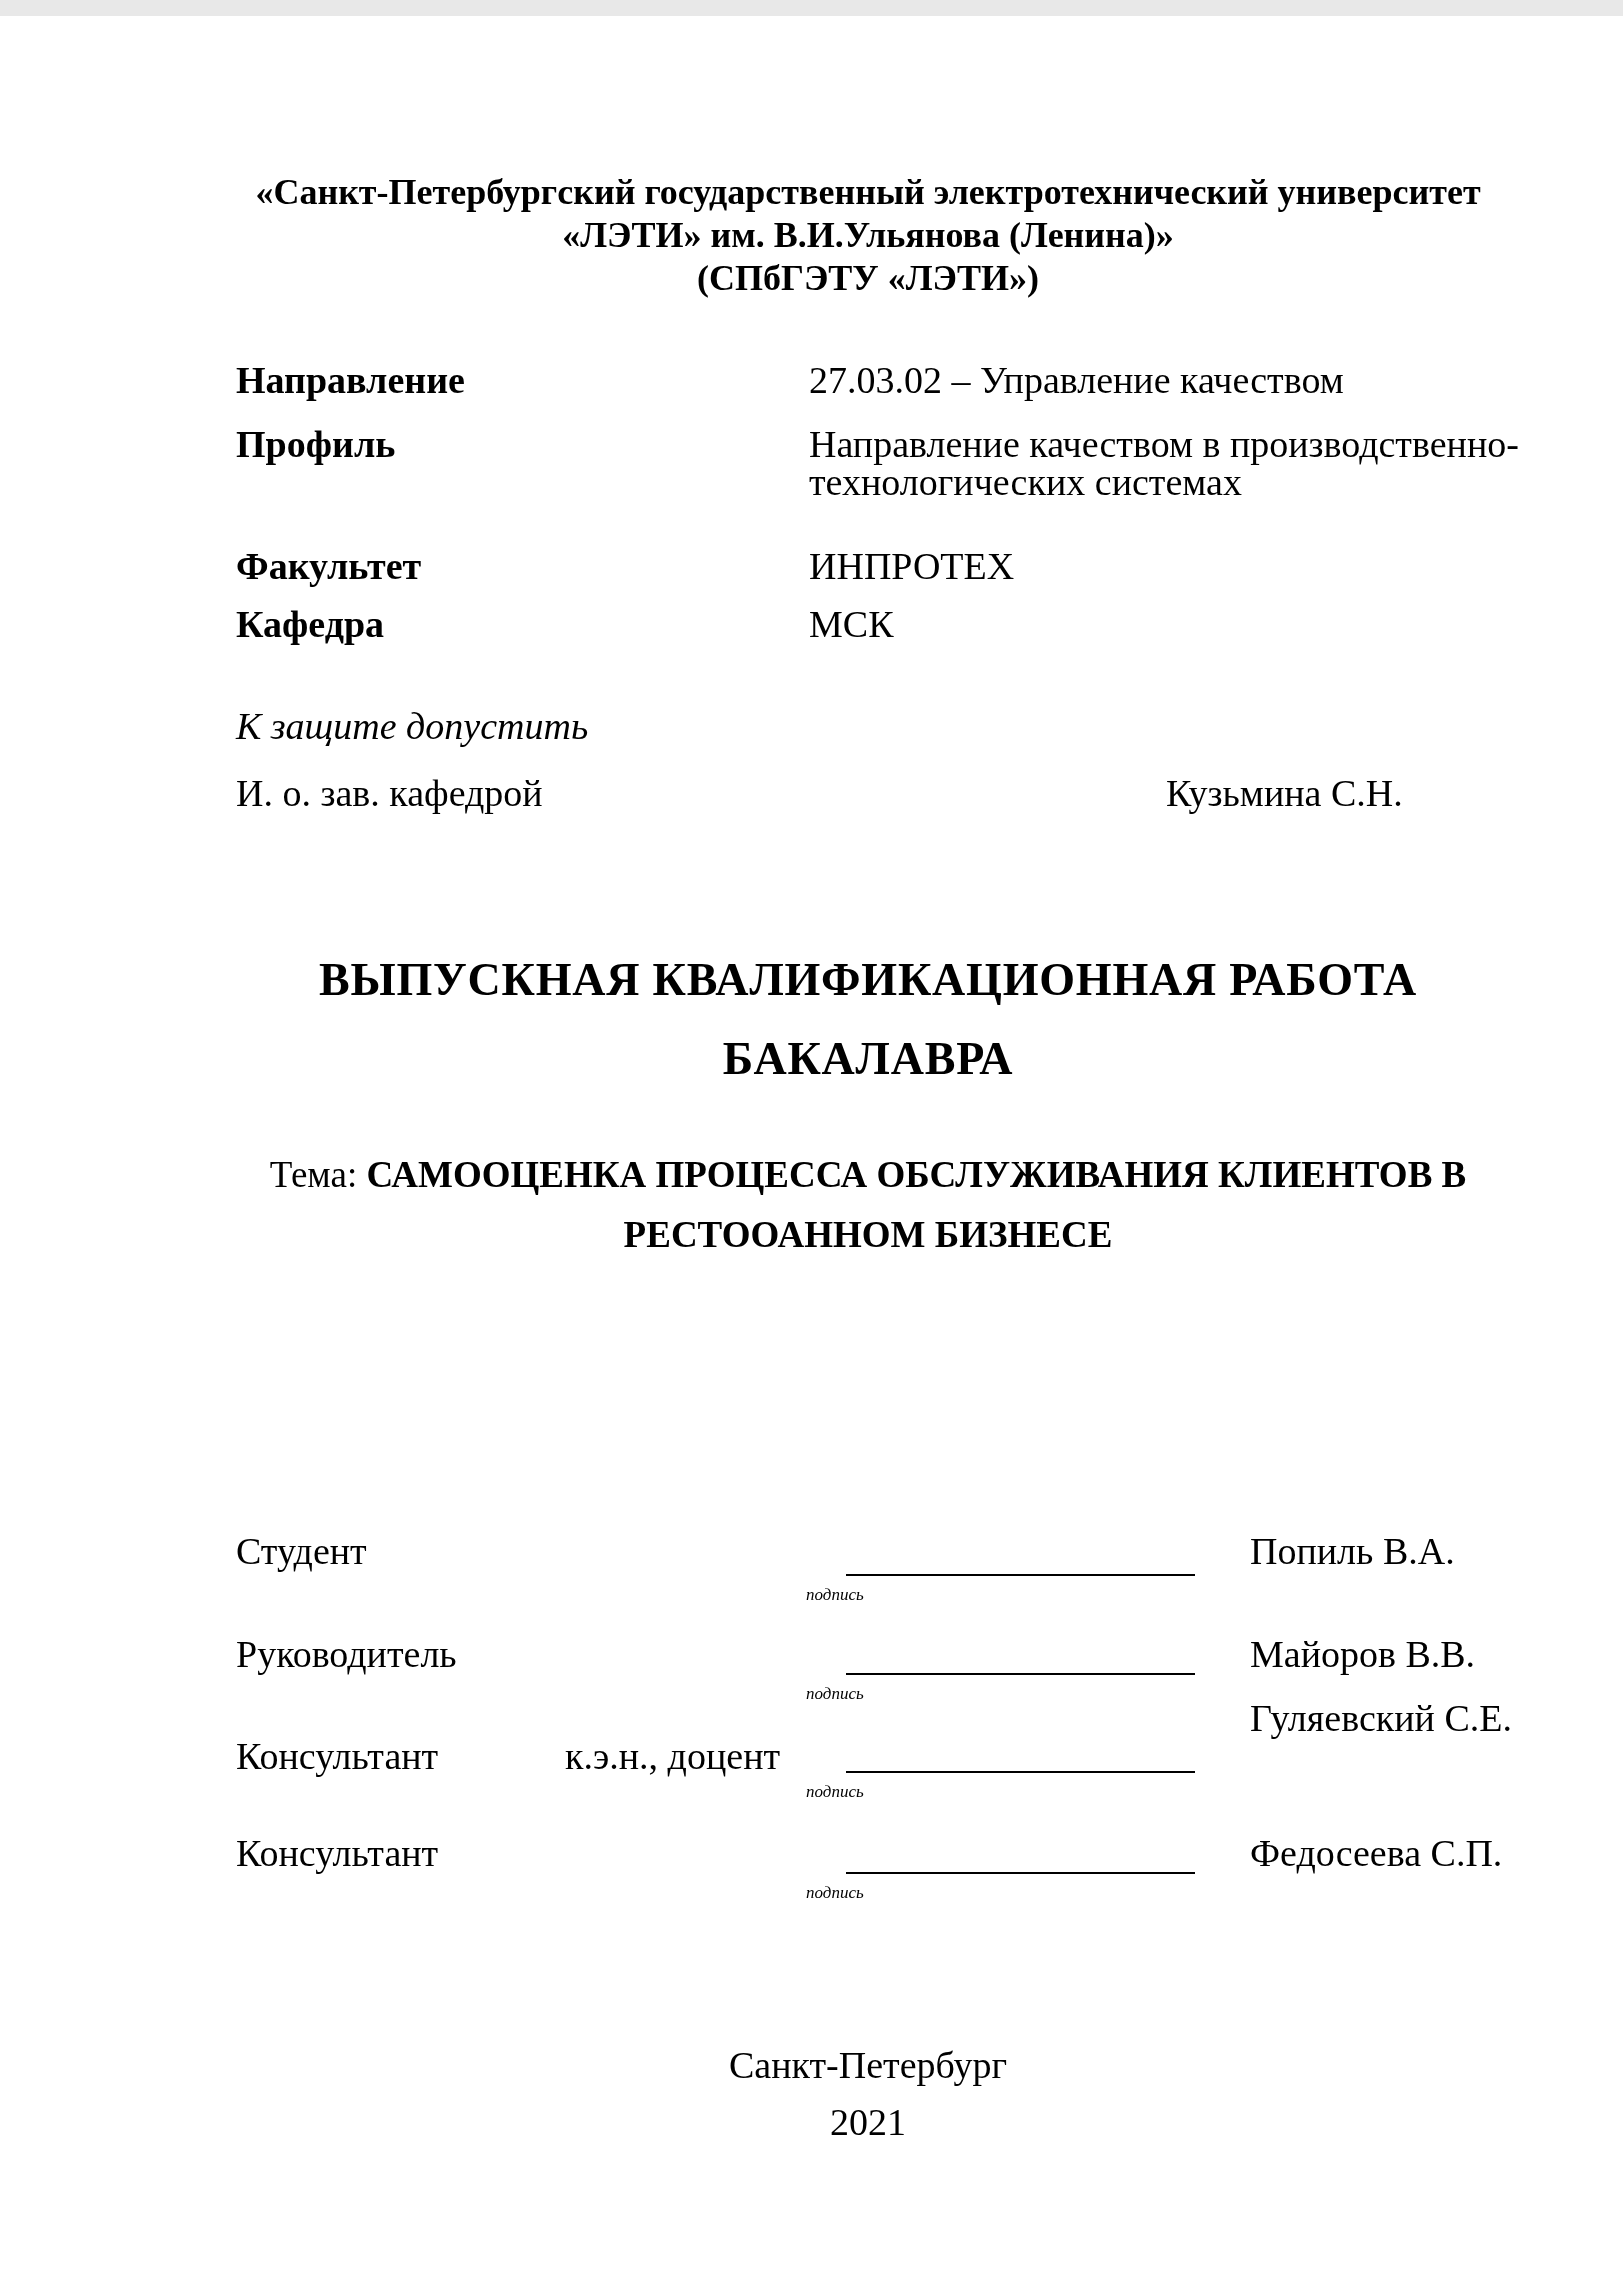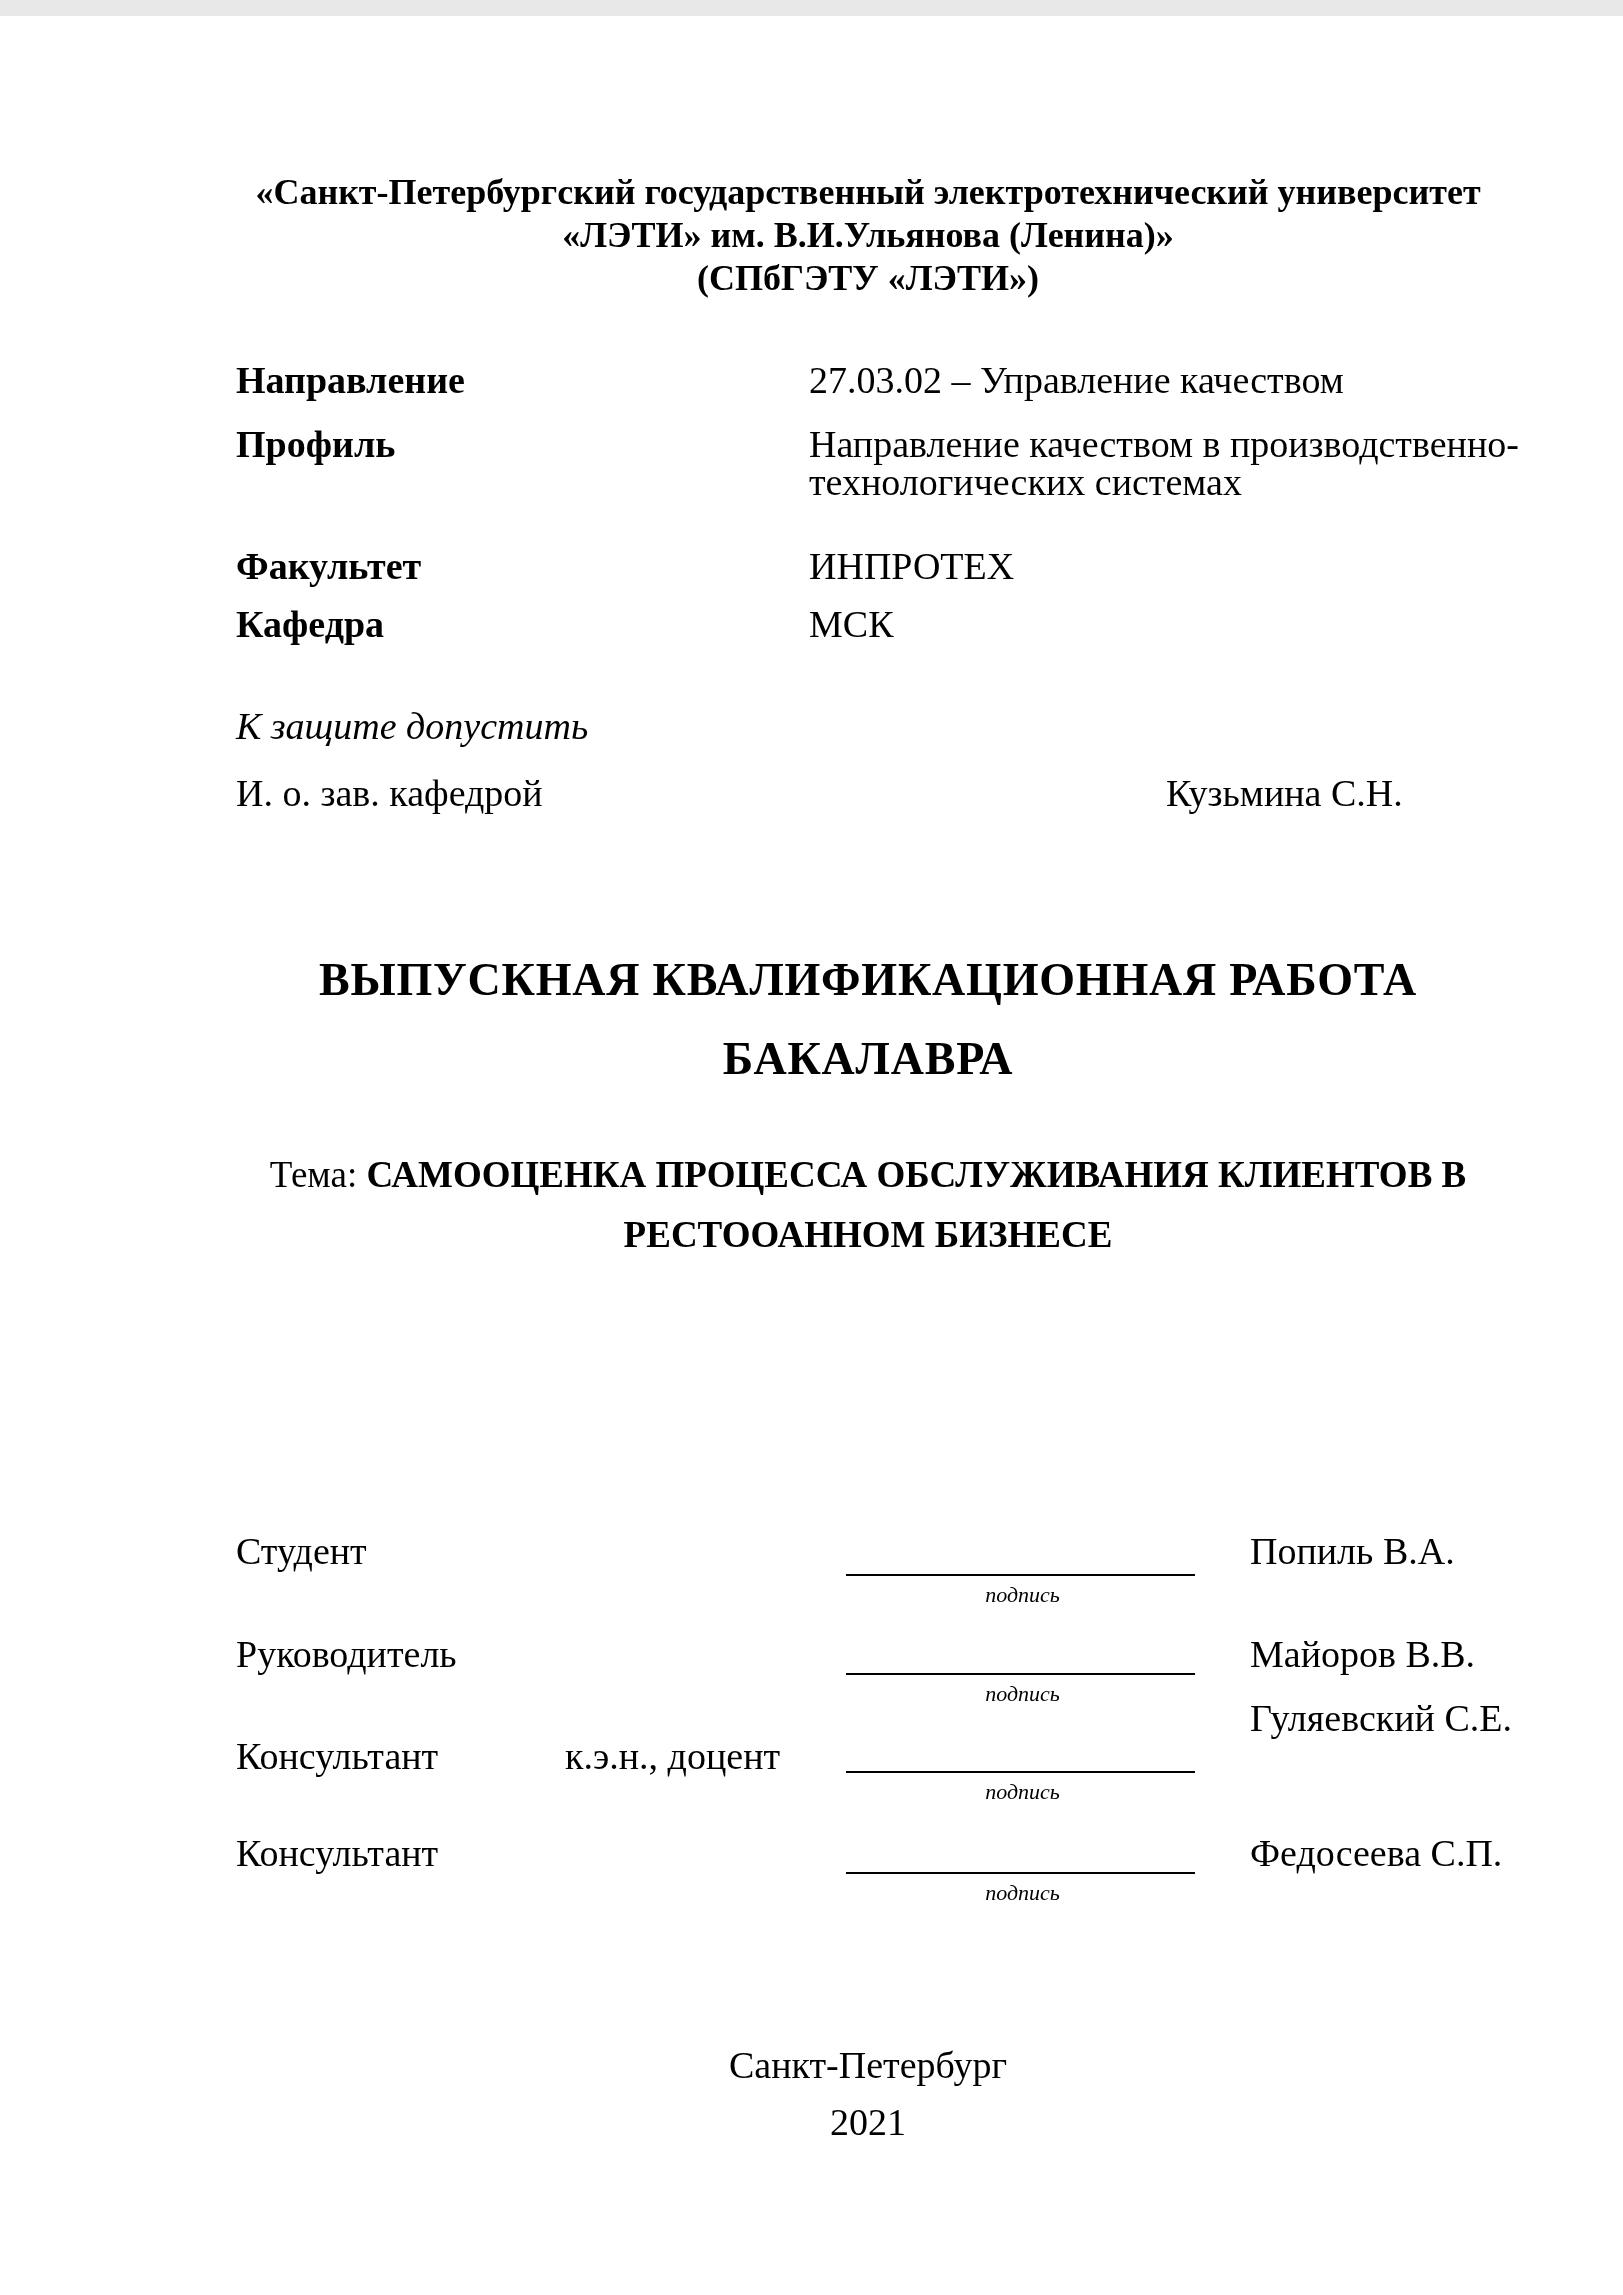--- a/index.html
+++ b/index.html
@@ -54,25 +54,24 @@
   .name { position: absolute; left: 1250px; white-space: nowrap; }
   .sig-line {
     position: absolute;
     left: 846px;
     width: 349px;
     height: 0;
     border-bottom: 2.4px solid #000;
   }
   .sig-caption {
     position: absolute;
-    left: 848px;
+    left: 806px;
     width: 349px;
-    text-align: center;
     font-style: italic;
-    font-size: 22px;
+    font-size: 17px;
     line-height: 27px;
   }
 </style>
 </head>
 <body>
 
 <div class="page">
 
   <div class="center-block header-block">
     <div>«Санкт-Петербургский государственный электротехнический университет</div>

